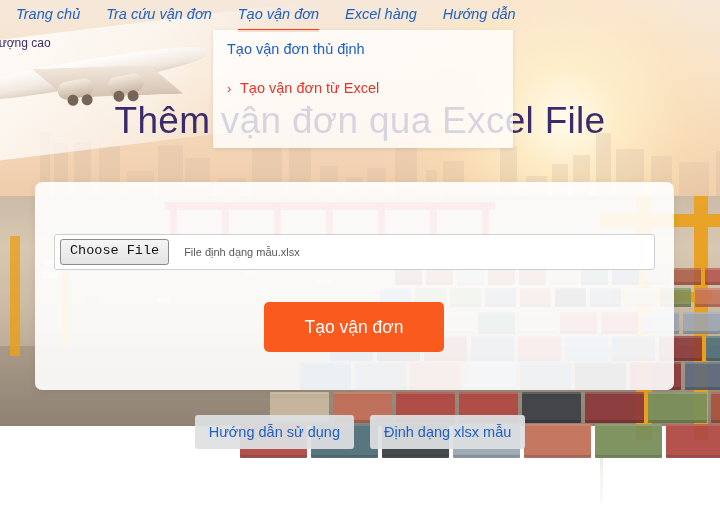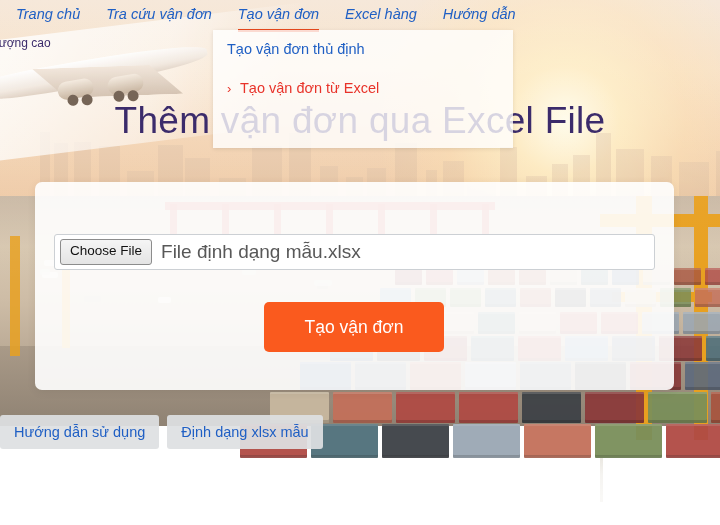--- a/index.html
+++ b/index.html
@@ -120,36 +120,36 @@
   }
   .file-row{
     position:absolute;left:19px;top:52px;width:599px;height:34px;
     background:#ffffff;border:1px solid #ccd0d4;border-radius:3px;
     display:flex;align-items:center;
   }
   .choose-btn{
     margin-left:5px;height:24px;line-height:22px;padding:0 9px;
     background:linear-gradient(to bottom,#f5f5f5,#e4e4e4);
     border:1px solid #8c8c8c;border-radius:3px;
-    font-size:13.5px;color:#111;cursor:pointer;white-space:nowrap;
+    font-size:13.5px;color:#111;cursor:pointer;white-space:nowrap;font-family:Liberation Mono, monospace;
   }
   .file-name{
-    margin-left:9px;font-size:19px;color:#585858;white-space:nowrap;overflow:hidden;
+    margin-left:15px;font-size:11px;color:#585858;white-space:nowrap;overflow:hidden;
   }
   .submit-btn{
     position:absolute;left:229px;top:120px;width:180px;height:50px;
     background:#fa5a1e;border:none;border-radius:5px;
     color:#ffffff;font-size:17.5px;font-family:"Liberation Sans",sans-serif;
     cursor:pointer;
   }
 
   
   .helpbar{
     position:absolute;left:0;top:415px;width:720px;height:34px;z-index:30;
-    display:flex;gap:8px;
+    display:flex;justify-content:center;gap:16px;
   }
   .help-btn{
     background:rgba(222,224,226,.93);border:none;border-radius:3px;
     padding:0 14px;height:34px;line-height:34px;
     font-size:14.5px;color:#1f5fc4;font-family:"Liberation Sans",sans-serif;
     cursor:pointer;white-space:nowrap;
   }
 </style>
 </head>
 <body>

